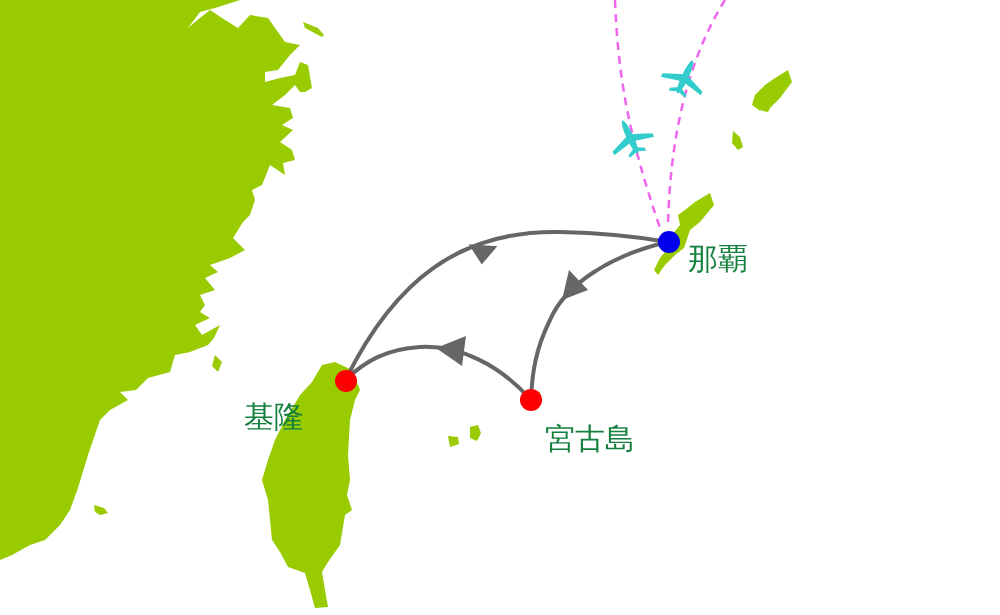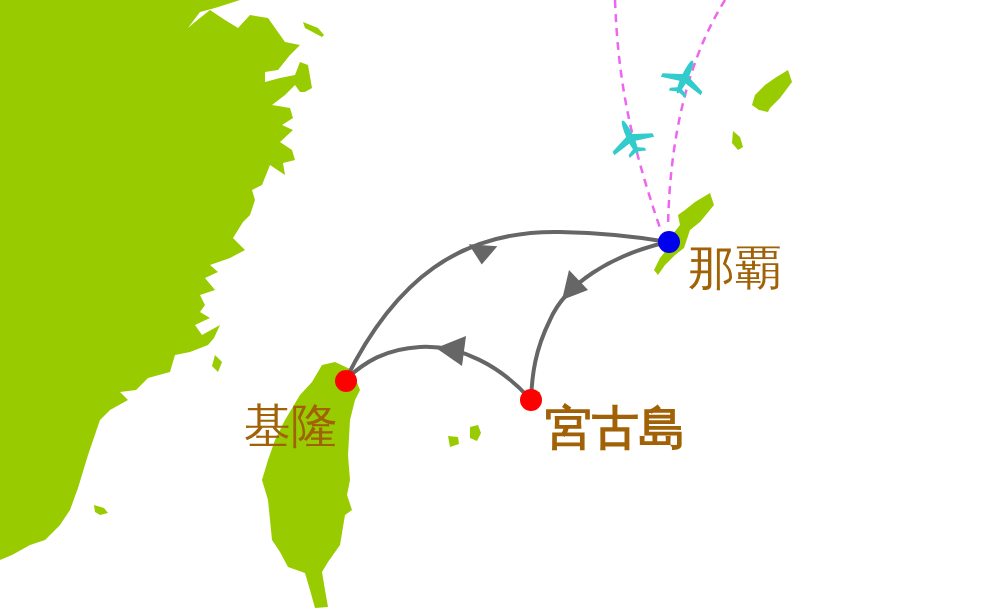--- a/index.html
+++ b/index.html
@@ -1,18 +1,18 @@
 <!DOCTYPE html>
 <html><head>
 <meta charset="utf-8">
 <style>
   html, body { margin:0; padding:0; background:#ffffff; }
   body { width:1000px; height:615px; overflow:hidden; position:relative; font-family:"DejaVu Sans", sans-serif; }
   #map { position:absolute; left:0; top:0; width:1000px; height:615px; }
-  .label { position:absolute; font-family:"DejaVu Sans", sans-serif; font-size:47px; color:#a16207; line-height:1; white-space:nowrap; }
+  .label { position:absolute; font-family:"DejaVu Sans", sans-serif; font-size:30px; color:#15803d; line-height:1; white-space:nowrap; }
 </style>
 </head>
 <body>
 
 <svg id="map" viewBox="0 0 1000 615" xmlns="http://www.w3.org/2000/svg">
   <defs>
     <marker id="arrow" viewBox="0 0 20 20" refX="10" refY="10" markerWidth="9" markerHeight="9" orient="auto">
       <path d="M0,1 L20,10 L0,19 L6,10 Z" fill="#666666"></path>
     </marker>
   </defs>
@@ -55,13 +55,13 @@
   <path fill="none" stroke="#666666" stroke-width="4" d="M531,400 C500,365 460,345 420,347 C385,349 365,362 346,379"></path>
   <path fill="#666666" d="M436,348 L466,336 L462,366 Z"></path>
 
   <circle cx="669" cy="242" r="11" fill="#0000ee"></circle>
   <circle cx="346" cy="381" r="11" fill="#ff0000"></circle>
   <circle cx="531" cy="400" r="11" fill="#ff0000"></circle>
 </svg>
 
 <div class="label" style="left:688px; top:244px;">那覇</div>
 <div class="label" style="left:244px; top:402px;">基隆</div>
-<div class="label" style="left:545px; top:404px;font-weight:bold;">宮古島</div>
+<div class="label" style="left:545px; top:424px;">宮古島</div>
 
 </body></html>

